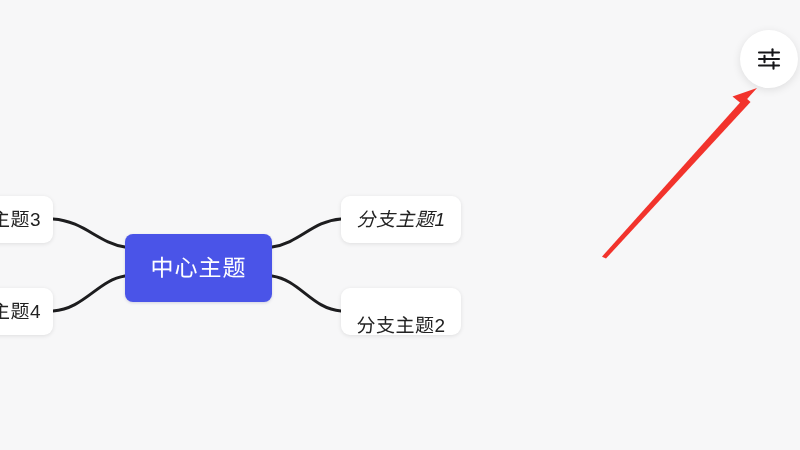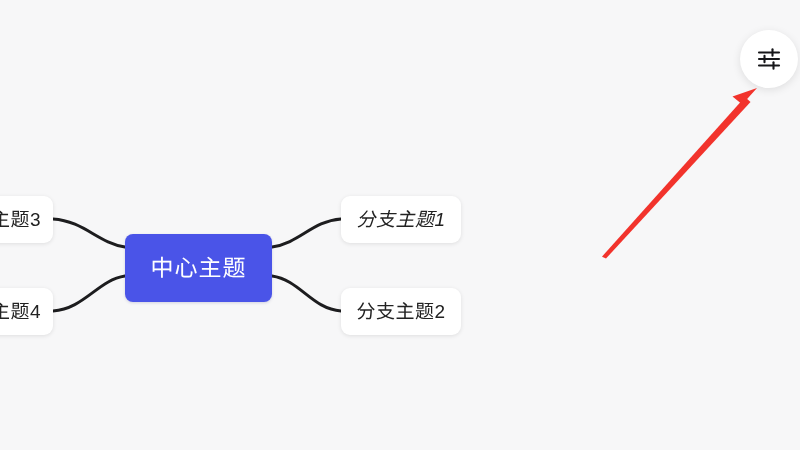--- a/index.html
+++ b/index.html
@@ -63,21 +63,21 @@
     background: #ffffff;
     color: #222222;
     border-radius: 9px;
     font-size: 19px;
     letter-spacing: 0.5px;
     height: 47px;
     box-shadow: 0 1px 4px rgba(0, 0, 0, 0.10);
   }
 
   .node.b1 { left: 341px; top: 196px; width: 120px; font-style: italic; }
-  .node.b2 { left: 341px; top: 288px; width: 120px; }
+  .node.b2 { left: 341px; top: 288px; width: 120px; align-items: flex-end; }
 
   
   .node.b3 { left: -67px; top: 196px; width: 120px; justify-content: flex-end; padding-right: 12px; }
   .node.b4 { left: -67px; top: 288px; width: 120px; justify-content: flex-end; padding-right: 12px; }
 
   
   #settings-cluster {
     position: absolute;
     left: 648px;
     top: 28px;

